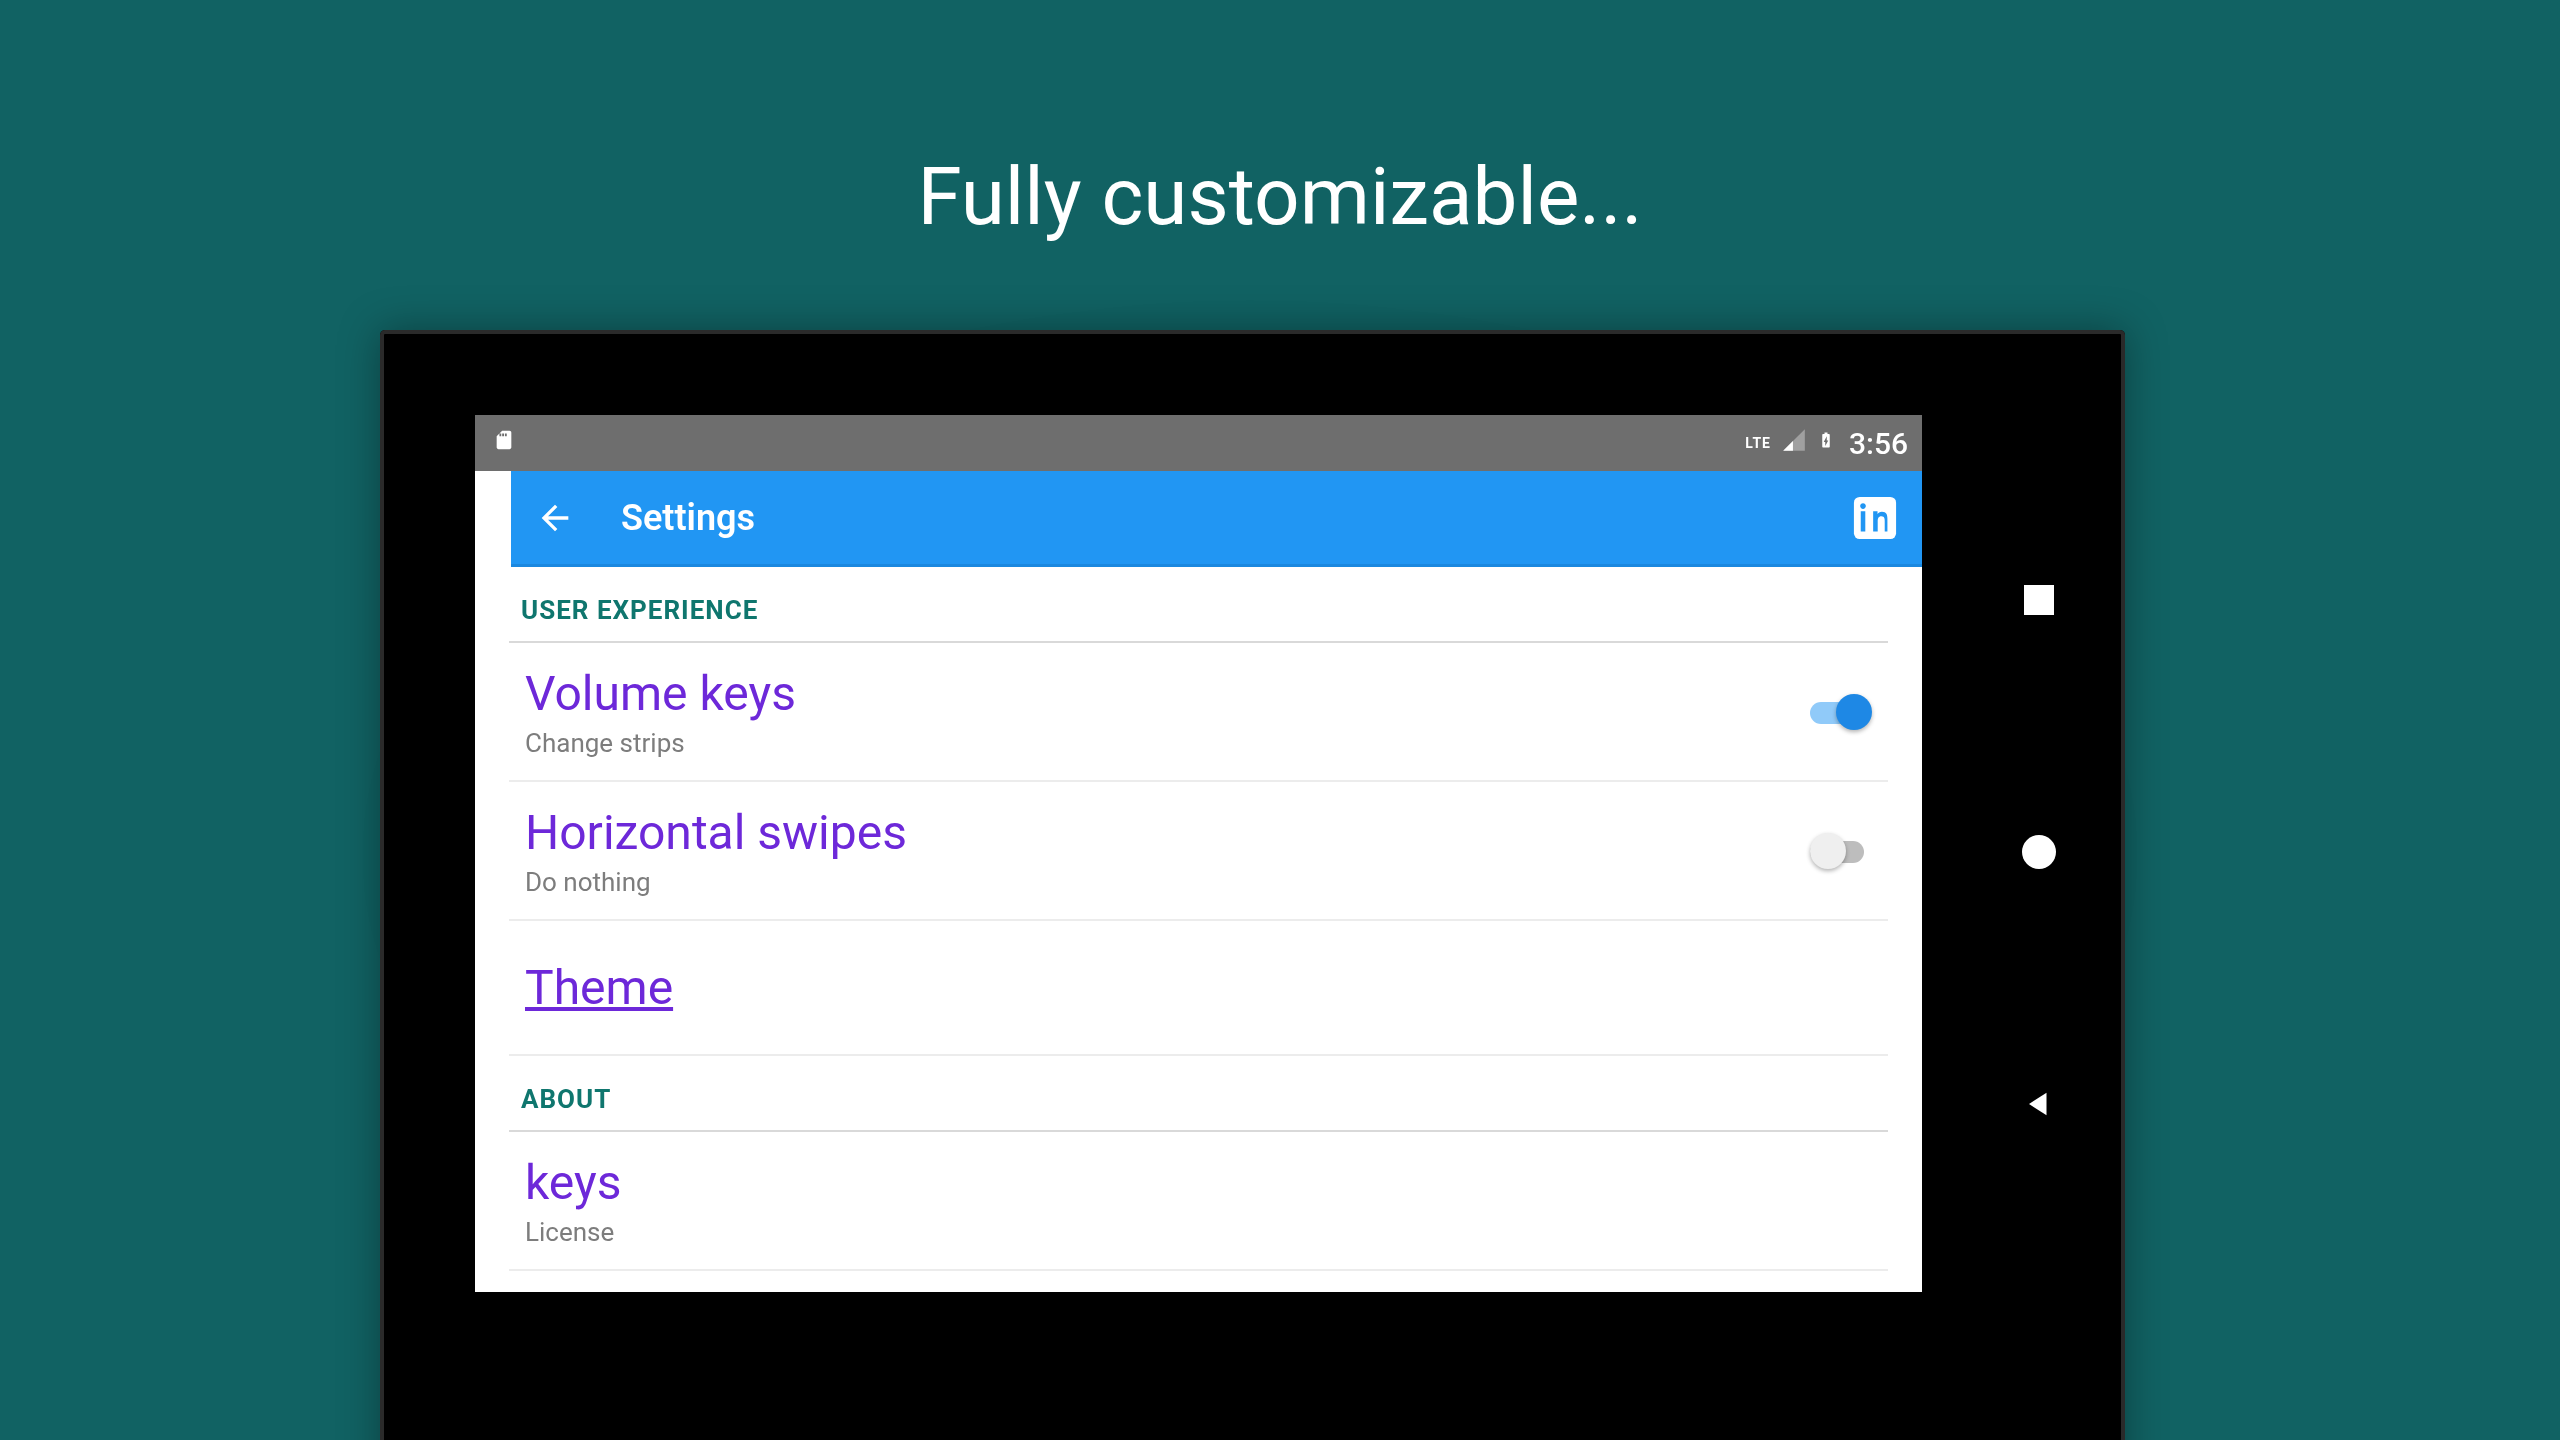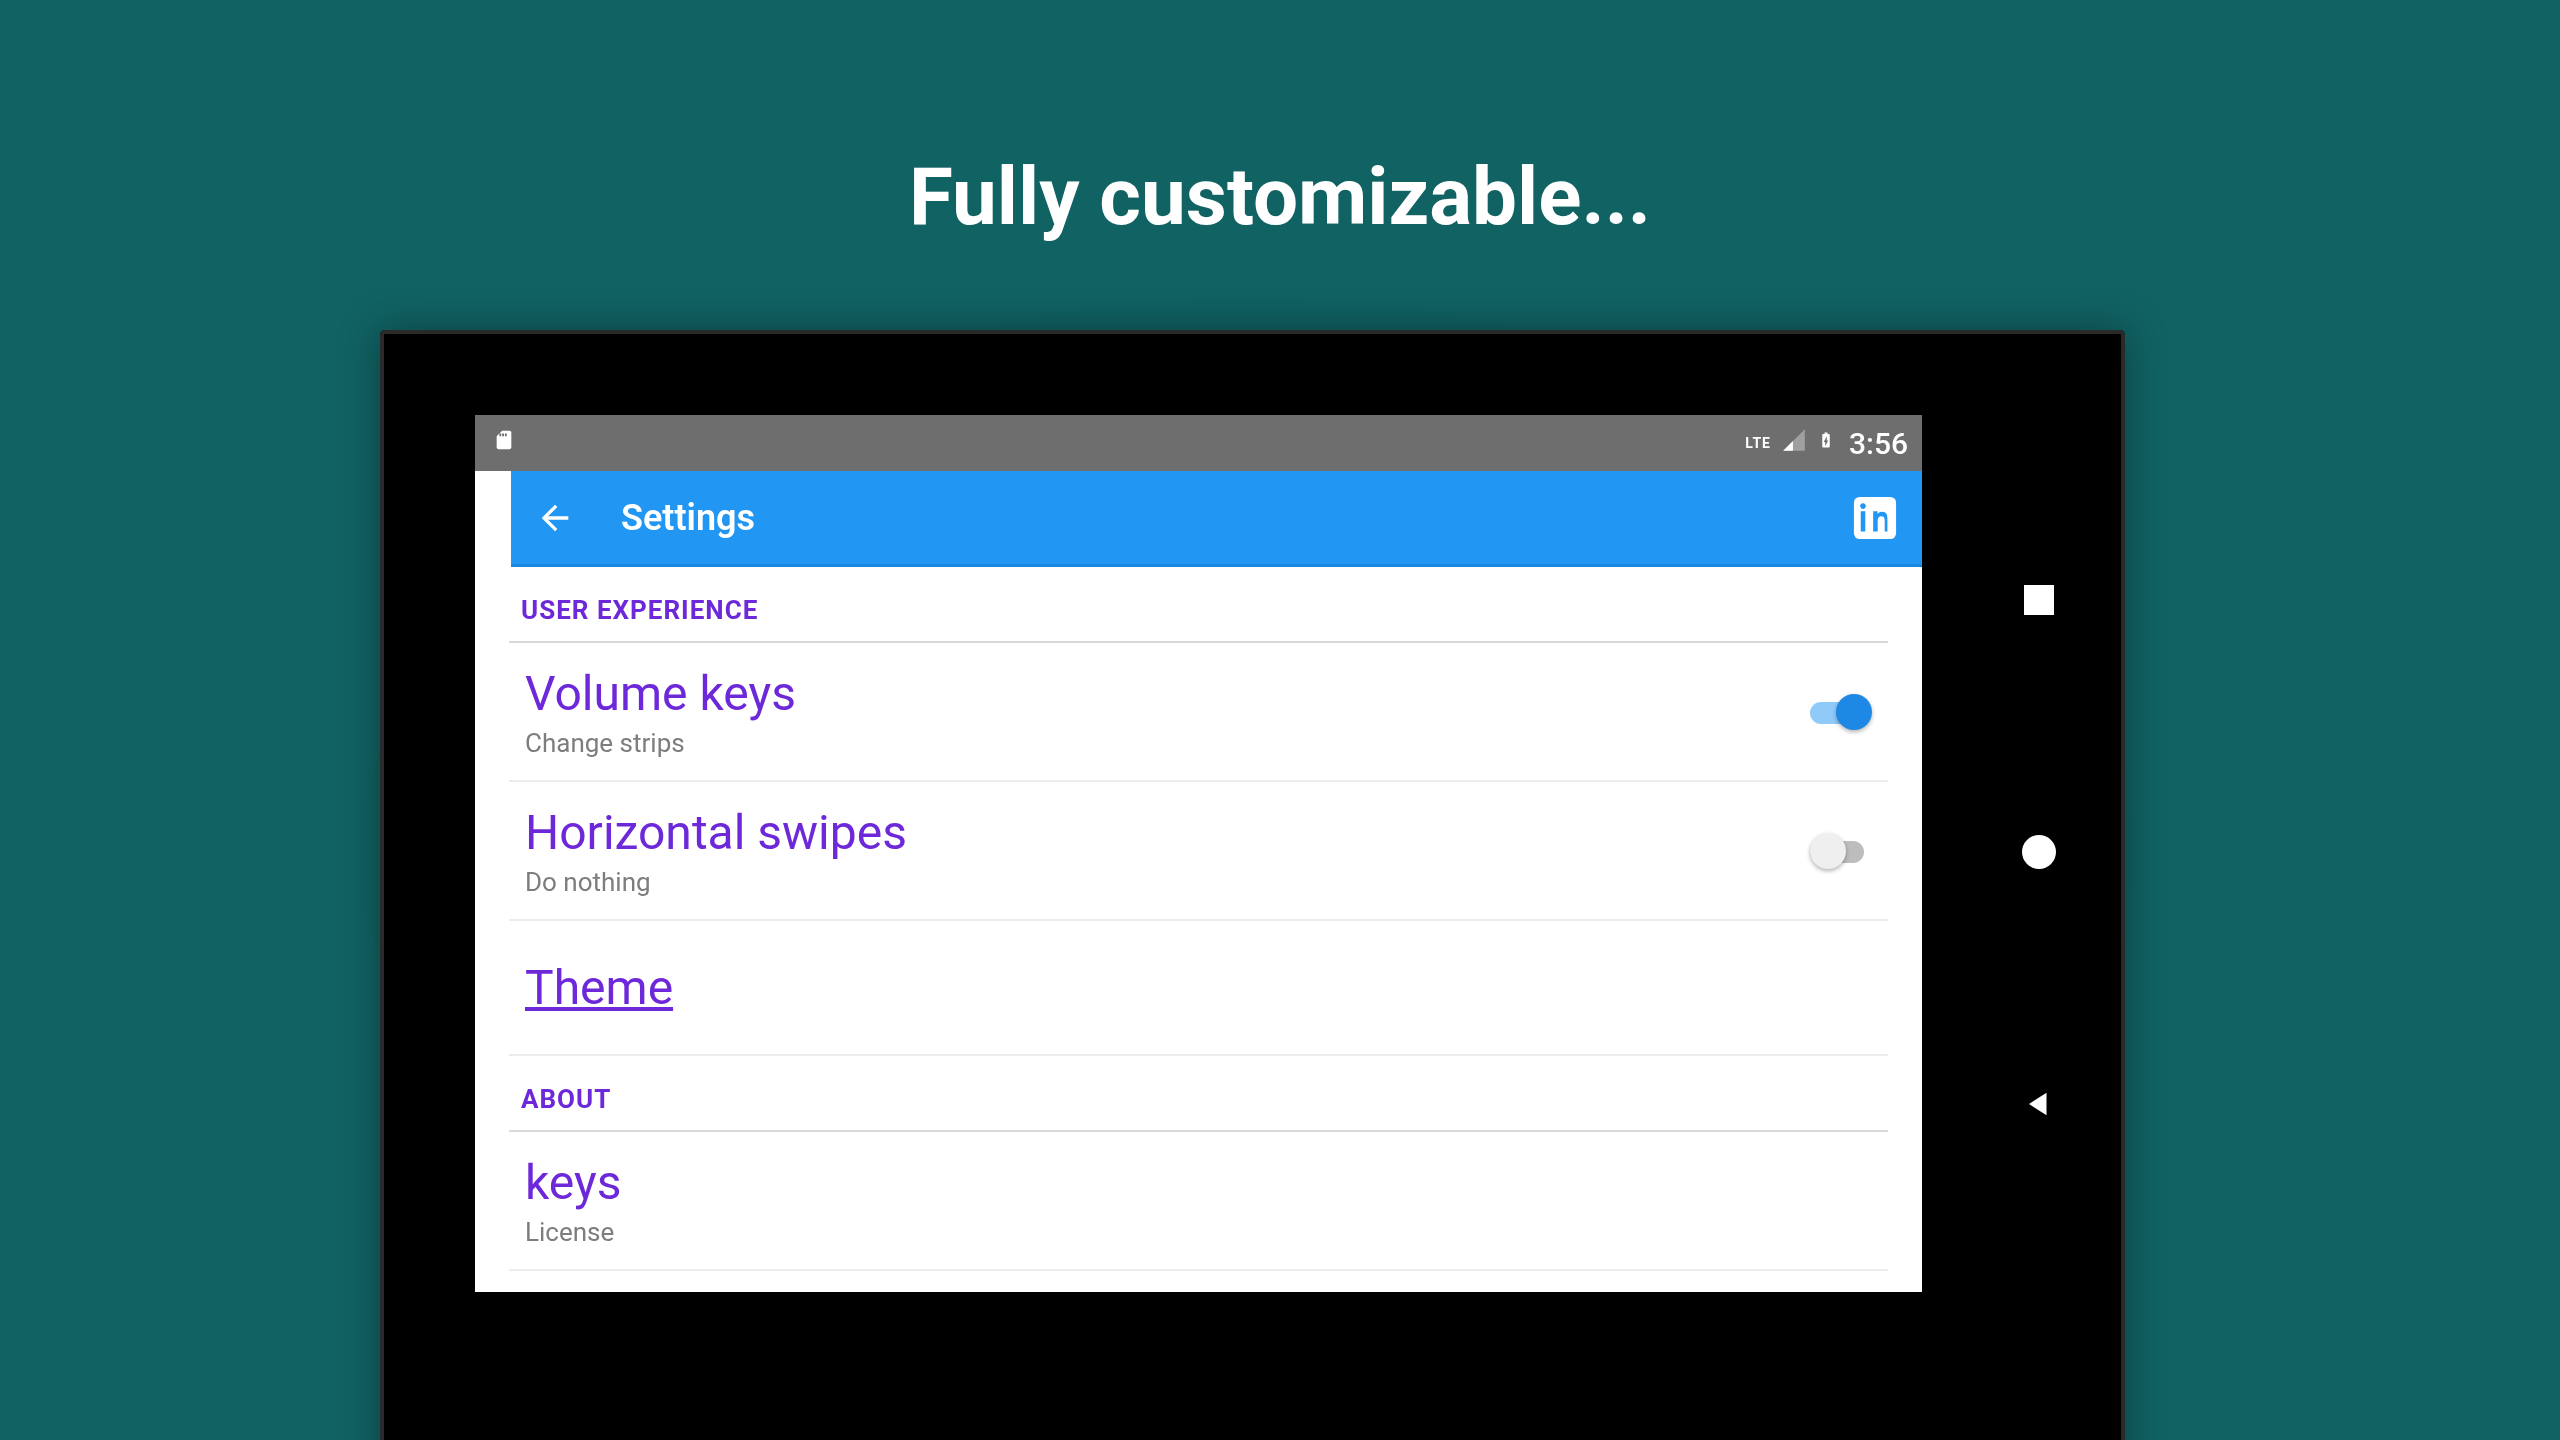--- a/index.html
+++ b/index.html
@@ -18,21 +18,21 @@
     transform-origin: top left;
     position: relative;
     background: #116263;
     display: flex;
     flex-direction: column;
     align-items: center;
   }
   .headline {
     color: #ffffff;
     font-size: 80px;
-    font-weight: 700;
+    font-weight: 400;
     margin-top: 150px;
   }
   .tablet-shadow {
     position: absolute;
     left: 370px;
     top: 320px;
     width: 1760px;
     height: 1070px;
     background: radial-gradient(ellipse at center, rgba(0,0,0,0.35) 0%, rgba(0,0,0,0) 70%);
     filter: blur(30px);
@@ -100,21 +100,21 @@
   .appbar-spacer { flex: 1; }
   .linkedin-btn { width: 46px; height: 46px; display: flex; align-items: center; justify-content: center; cursor: pointer; }
   .linkedin-btn svg { width: 46px; height: 46px; }
   
   .settings-body {
     flex: 1;
     overflow: hidden;
     padding: 0 34px;
   }
   .section-header {
-    color: #6d28d9;
+    color: #0f766e;
     font-size: 26px;
     font-weight: 700;
     letter-spacing: 1px;
     padding: 28px 12px 16px 12px;
     border-bottom: 2px solid #d9d9d9;
   }
   .pref-row {
     display: flex;
     align-items: center;
     padding: 22px 16px 22px 16px;

